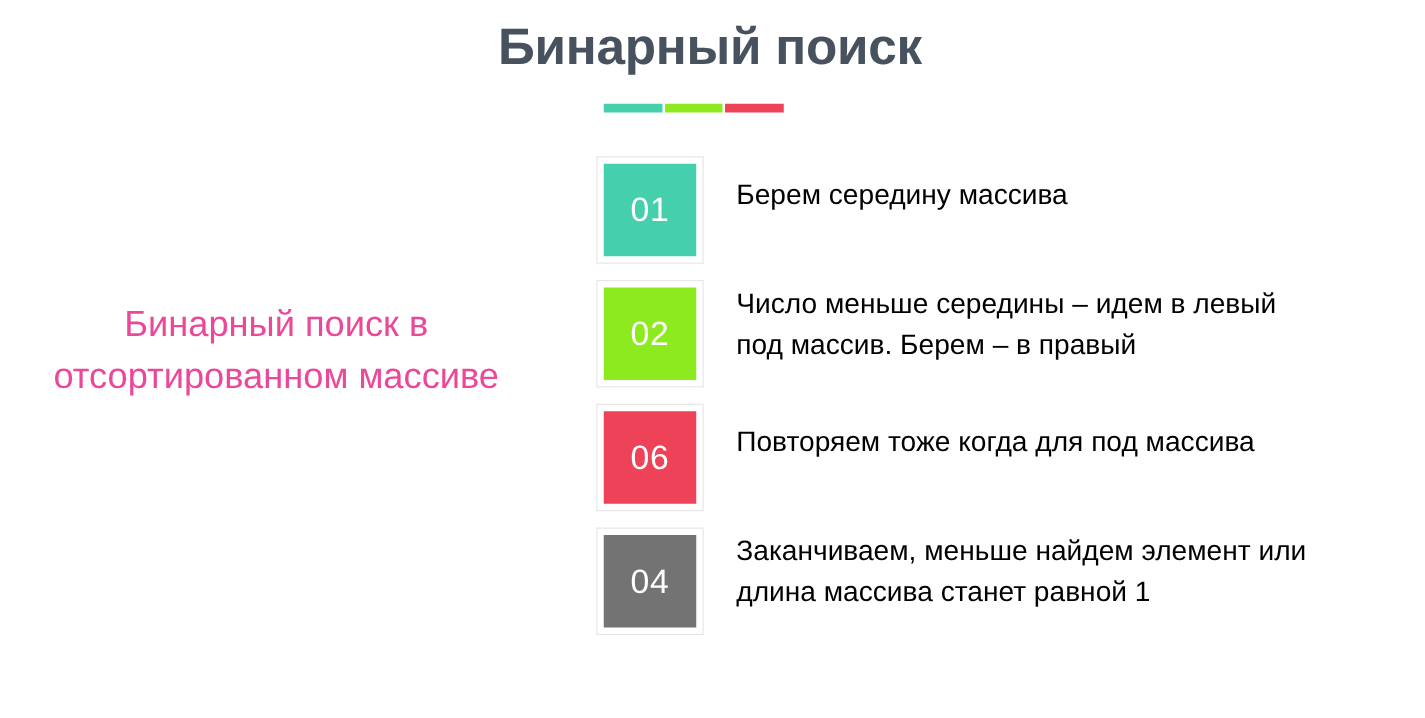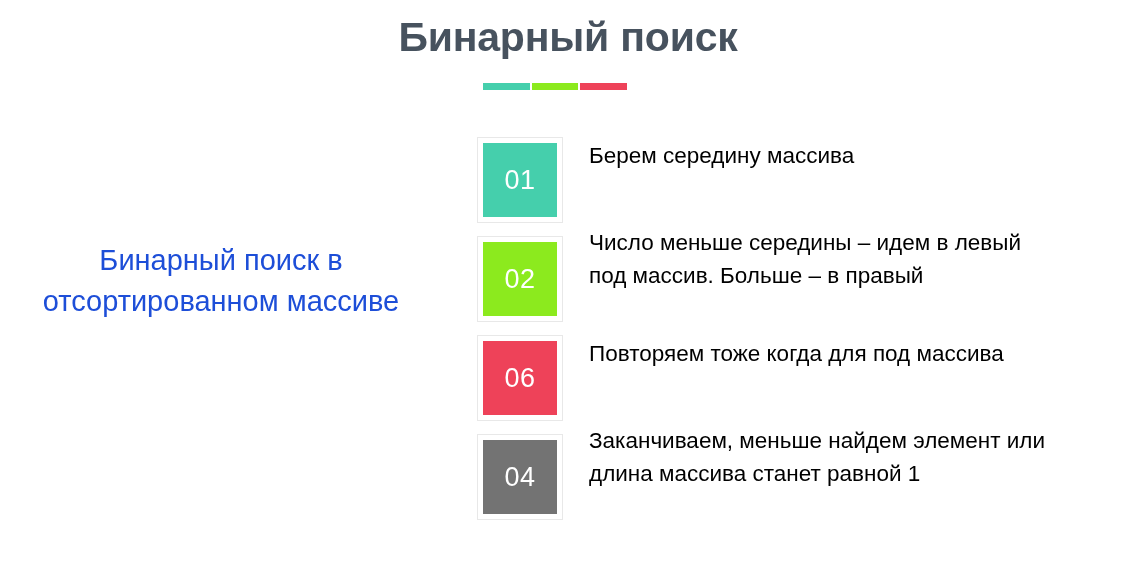--- a/index.html
+++ b/index.html
@@ -47,21 +47,21 @@
 
   
   .left-heading {
     position: absolute;
     left: 26px;
     top: 240px;
     width: 390px;
     text-align: center;
     font-size: 29px;
     font-weight: 400;
-    color: #1d4ed8;
+    color: #ec4899;
     line-height: 1.42;
   }
 
   
   .steps {
     position: absolute;
     left: 477px;
     top: 125px;
     width: 655px;
   }
@@ -72,21 +72,21 @@
     align-items: flex-start;
   }
   .step-badge {
     width: 86px;
     height: 86px;
     box-sizing: border-box;
     flex: 0 0 86px;
     background: #ffffff;
     border: 1px solid #e8e8e8;
     padding: 5px;
-    margin-top: 12px;
+    margin-top: 0px;
   }
   .step-badge-inner {
     width: 100%;
     height: 100%;
     display: flex;
     align-items: center;
     justify-content: center;
     color: #ffffff;
     font-size: 27px;
     font-weight: 400;
@@ -137,21 +137,21 @@
       <span class="ln">Берем середину массива</span>
     </div>
   </div>
 
   <div class="step-row">
     <div class="step-badge">
       <div class="step-badge-inner" style="background-color: rgb(140, 234, 30); text-align: center;">02</div>
     </div>
     <div class="step-text two-line">
       <span class="ln">Число меньше середины – идем в левый</span>
-      <span class="ln">под массив. Больше – в правый</span>
+      <span class="ln">под массив. Берем – в правый</span>
     </div>
   </div>
 
   <div class="step-row">
     <div class="step-badge">
       <div class="step-badge-inner" style="background-color: rgb(238, 66, 89);">06</div>
     </div>
     <div class="step-text">
       <span class="ln">Повторяем тоже когда для под массива</span>
     </div>

